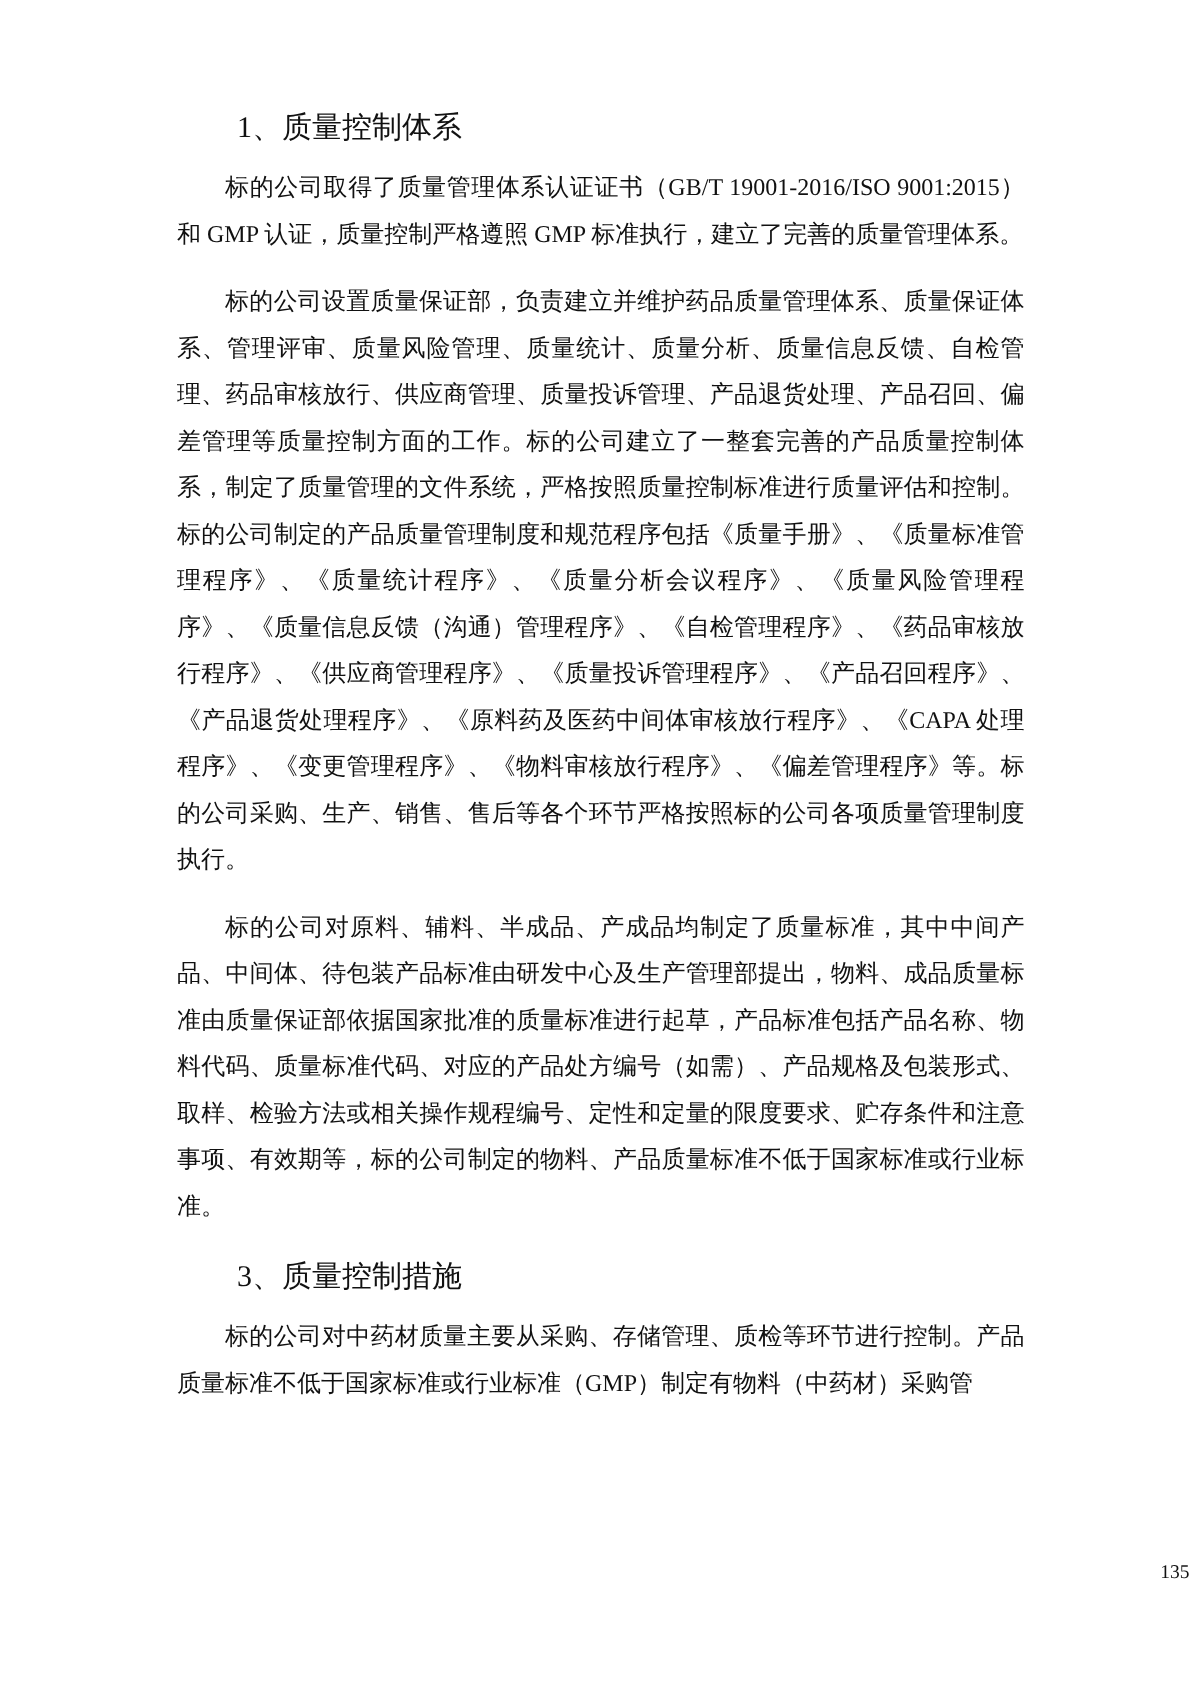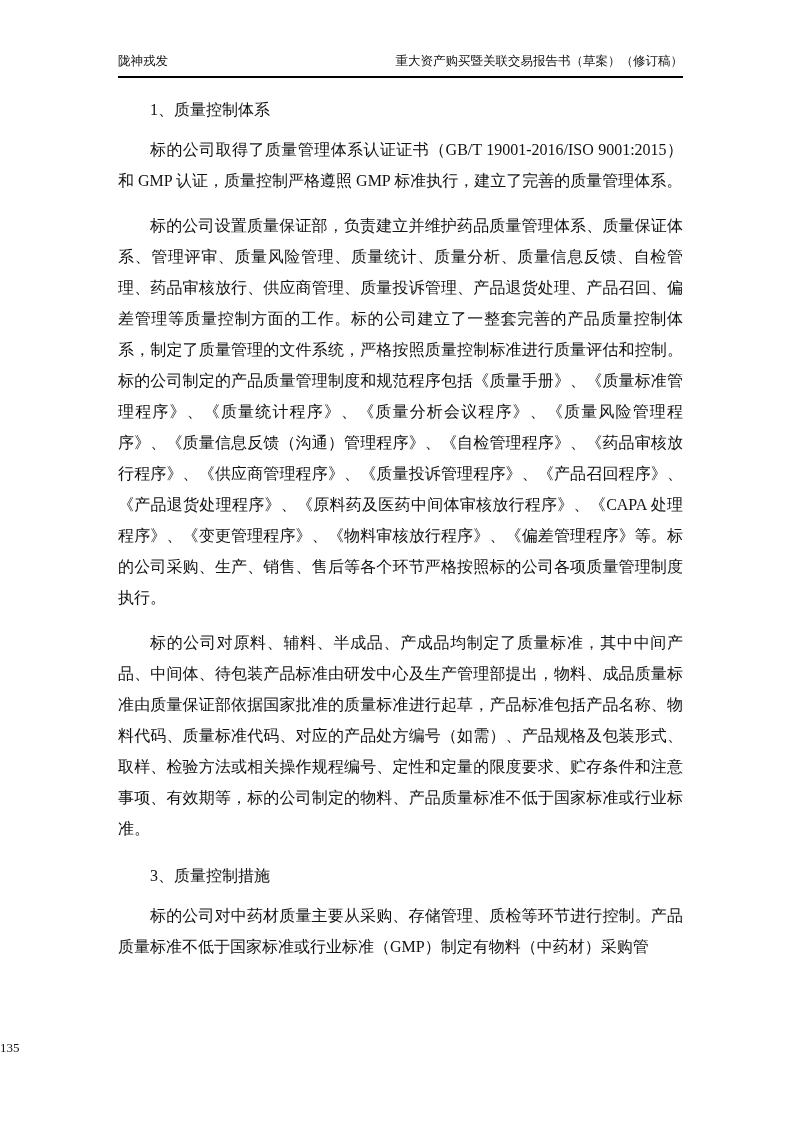--- a/index.html
+++ b/index.html
@@ -27,54 +27,50 @@
     justify-content: space-between;
     align-items: flex-end;
     font-size: 12.5px;
     line-height: 15px;
     padding-bottom: 7px;
     border-bottom: 2px solid #000000;
   }
   .doc-header .hdr-left { white-space: nowrap; }
   .doc-header .hdr-right { white-space: nowrap; }
   .sec-heading {
-    font-size: 16px;
+    font-size: 20px;
     font-weight: normal;
     line-height: 31px;
     margin: 16px 0 9px;
     text-indent: 2em;
   }
   .body-para {
     font-size: 16px;
     line-height: 31px;
     margin: 9px 0 14px;
     text-indent: 2em;
     text-align: justify;
     text-justify: inter-ideograph;
   }
   .page-footer {
     position: absolute;
     left: 0;
     top: 1040px;
     width: 100%;
-    text-align: left;
+    text-align: right;
     font-size: 13px;
     line-height: 16px;
   }
 </style>
 </head>
 <body>
 
 <div class="page">
 
   <div class="margins">
-    <div class="doc-header">
-      <span class="hdr-left">陇神戎发</span>
-      <span class="hdr-right">重大资产购买暨关联交易报告书（草案）（修订稿）</span>
-    </div>
 
     <div>
 
       <h2 class="sec-heading">1、质量控制体系</h2>
       <p class="body-para">标的公司取得了质量管理体系认证证书（GB/T 19001-2016/ISO 9001:2015）和 GMP 认证，质量控制严格遵照 GMP 标准执行，建立了完善的质量管理体系。</p>
       <p class="body-para">标的公司设置质量保证部，负责建立并维护药品质量管理体系、质量保证体系、管理评审、质量风险管理、质量统计、质量分析、质量信息反馈、自检管理、药品审核放行、供应商管理、质量投诉管理、产品退货处理、产品召回、偏差管理等质量控制方面的工作。标的公司建立了一整套完善的产品质量控制体系，制定了质量管理的文件系统，严格按照质量控制标准进行质量评估和控制。标的公司制定的产品质量管理制度和规范程序包括《质量手册》、《质量标准管理程序》、《质量统计程序》、《质量分析会议程序》、《质量风险管理程序》、《质量信息反馈（沟通）管理程序》、《自检管理程序》、《药品审核放行程序》、《供应商管理程序》、《质量投诉管理程序》、《产品召回程序》、《产品退货处理程序》、《原料药及医药中间体审核放行程序》、《CAPA 处理程序》、《变更管理程序》、《物料审核放行程序》、《偏差管理程序》等。标的公司采购、生产、销售、售后等各个环节严格按照标的公司各项质量管理制度执行。</p>
 
       <p class="body-para">标的公司对原料、辅料、半成品、产成品均制定了质量标准，其中中间产品、中间体、待包装产品标准由研发中心及生产管理部提出，物料、成品质量标准由质量保证部依据国家批准的质量标准进行起草，产品标准包括产品名称、物料代码、质量标准代码、对应的产品处方编号（如需）、产品规格及包装形式、取样、检验方法或相关操作规程编号、定性和定量的限度要求、贮存条件和注意事项、有效期等，标的公司制定的物料、产品质量标准不低于国家标准或行业标准。</p>
 
       <h2 class="sec-heading">3、质量控制措施</h2>

